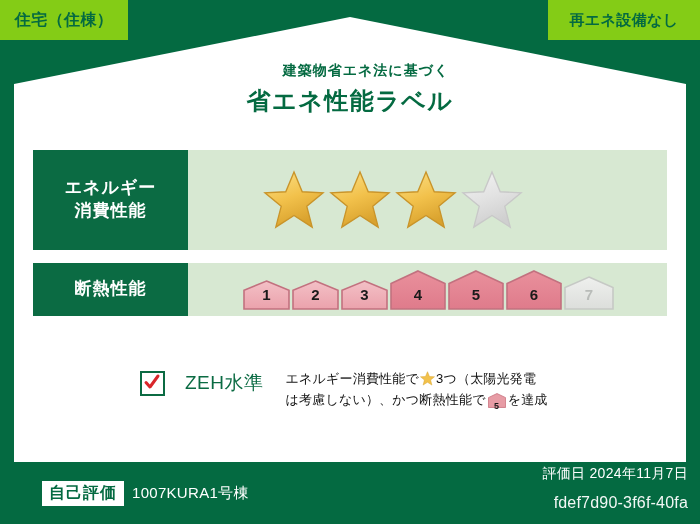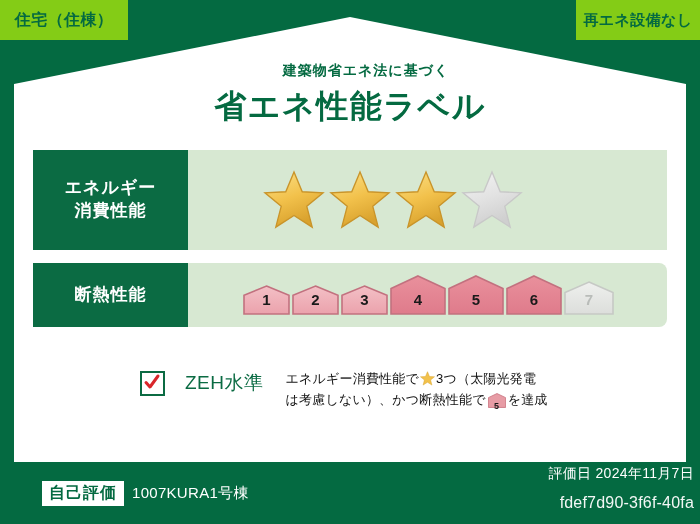--- a/index.html
+++ b/index.html
@@ -20,42 +20,42 @@
     position:absolute;left:0;top:0;width:700px;height:100px;
   }
 
   
   .tag{
     position:absolute;background:#84cc16;color:#046A41;
     font-weight:bold;letter-spacing:.4px;
     display:flex;align-items:center;justify-content:center;
   }
   .tag-left{left:0;top:0;width:128px;height:40px;font-size:16px;}
-  .tag-right{right:0;top:0;width:124px;height:40px;font-size:15px;}
+  .tag-right{right:0;top:0;width:152px;height:40px;font-size:15px;}
 
   
   .title-wrap{position:absolute;left:0;top:62px;width:700px;text-align:center;color:#046A41;}
   .title-sub{font-size:14px;font-weight:bold;letter-spacing:1px;padding-left:32px;}
-  .title-main{font-size:32px;font-weight:bold;letter-spacing:1.5px;margin-top:5px;}
+  .title-main{font-size:24px;font-weight:bold;letter-spacing:1.5px;margin-top:5px;}
 
   
   .watermark{
     position:absolute;left:0;top:215px;width:700px;text-align:center;
     font-size:52px;font-weight:bold;color:#ffffff;opacity:.45;
     letter-spacing:6px;pointer-events:none;
   }
 
   
   .row{
     position:absolute;left:33px;width:634px;display:flex;align-items:stretch;
     background:#d7e8d2;
     justify-content:center;
   }
   .row-energy{top:150px;height:100px;}
-  .row-insul{top:263px;height:64px;border-radius:8px;}
+  .row-insul{top:263px;height:53px;}
   .row-label{
     width:155px;background:#0B6B43;color:#fff;font-weight:bold;
     display:flex;flex-direction:column;align-items:center;justify-content:center;
     font-size:17px;line-height:1.35;letter-spacing:1px;text-align:center;
   }
   .row-body{flex:1;display:flex;align-items:center;position:relative;}
 
   
   .stars{display:flex;align-items:center;gap:4px;margin-left:75px;}
   .star{width:62px;height:62px;display:block;}
@@ -93,21 +93,21 @@
   }
 
   
   .footer{position:absolute;left:0;bottom:0;width:700px;height:62px;}
   .footer-left{position:absolute;left:22px;bottom:18px;display:flex;align-items:center;padding-left:20px;}
   .self-eval{
     background:#fff;color:#046A41;font-weight:bold;font-size:16px;
     padding:2px 7px;letter-spacing:1px;
   }
   .bldg-name{color:#fff;font-size:15px;margin-left:8px;letter-spacing:.3px;}
-  .footer-right{position:absolute;right:6px;bottom:12px;text-align:right;color:#fff;}
+  .footer-right{position:absolute;right:12px;bottom:12px;text-align:right;color:#fff;}
   .eval-date{font-size:14px;letter-spacing:.3px;}
   .eval-id{font-size:16px;margin-top:11px;letter-spacing:.2px;opacity:.95;}
 </style>
 </head>
 <body>
 
 <div id="stage">
 
   <svg class="roof" viewBox="0 0 700 100" preserveAspectRatio="none">
     <polygon points="350,17 686,84 686,100 14,100 14,84" fill="#ffffff"></polygon>

